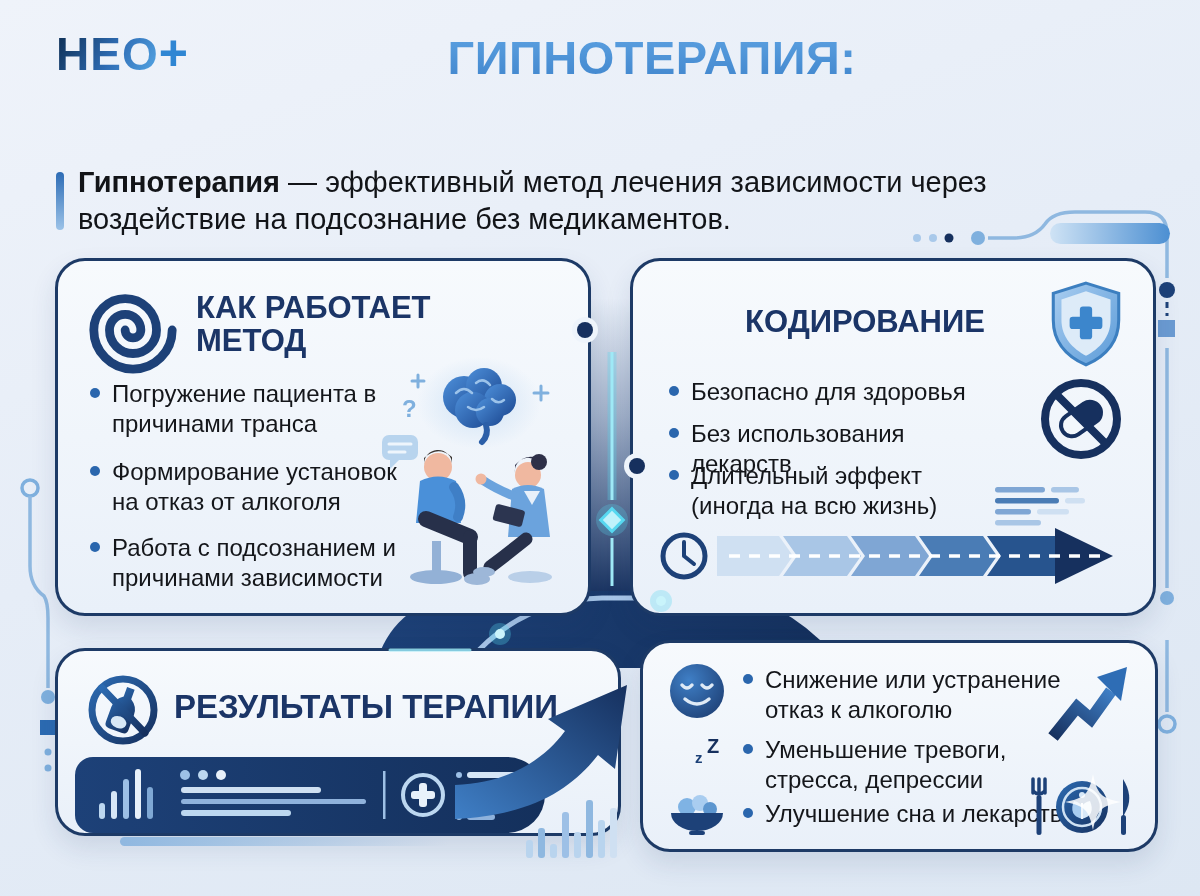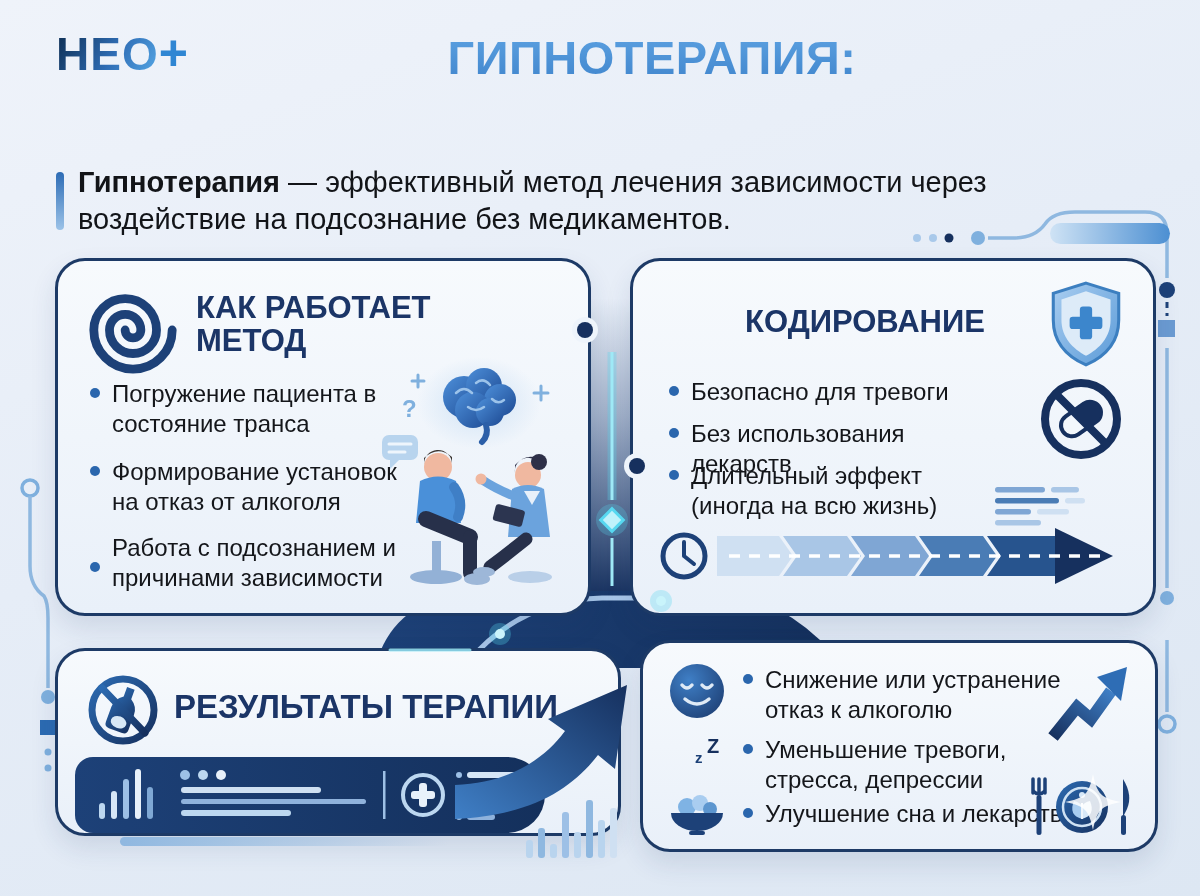--- a/index.html
+++ b/index.html
@@ -105,27 +105,27 @@
   <div class="card z2" style="left:55px;top:258px;width:530px;height:352px;">
     <svg class="glyph" style="left:26px;top:20px" width="98" height="98" viewBox="0 0 100 100">
       <path d="M90,50 A40,40 0 0,1 10,50 A32,32 0 0,1 74,50 A24,24 0 0,1 26,50 A16,16 0 0,1 58,50 A8,8 0 0,1 42,50" fill="none" stroke="#1d4178" stroke-width="9" stroke-linecap="round"></path>
     </svg>
     <div class="card-title" style="left:138px;top:30px;font-size:31px;">
       <div>КАК РАБОТАЕТ</div>
       <div>МЕТОД</div>
     </div>
     <div class="bullet" style="left:32px;top:118px;width:330px;">
       <span class="dot"></span>
-      <span>Погружение пациента в состояние транса</span>
+      <span>Погружение пациента в причинами транса</span>
     </div>
     <div class="bullet" style="left:32px;top:196px;width:330px;">
       <span class="dot"></span>
       <span>Формирование установок на отказ от алкоголя</span>
     </div>
-    <div class="bullet" style="left:32px;top:272px;width:340px;align-items:center;">
+    <div class="bullet" style="left:32px;top:272px;width:340px;">
       <span class="dot"></span>
       <span>Работа с подсознанием и причинами зависимости</span>
     </div>
 
     <svg class="glyph" style="left:318px;top:94px" width="205" height="252" viewBox="0 0 205 252">
       <defs>
         <radialGradient id="brainGlow" cx="0.5" cy="0.5" r="0.5">
           <stop offset="0" stop-color="#cfe2f5"></stop>
             <stop offset="1" stop-color="#cfe2f5" stop-opacity="0"></stop>
         </radialGradient>
@@ -191,21 +191,21 @@
             <stop offset="1" stop-color="#5b9bd8"></stop>
           </linearGradient>
         </defs>
       <path d="M40,4 L72,14 V40 C72,62 58,76 40,84 C22,76 8,62 8,40 V14 Z" fill="url(#shG)" stroke="#3c7fc0" stroke-width="3"></path>
       <path d="M40,12 L64,20 V40 C64,57 53,68 40,75 C27,68 16,57 16,40 V20 Z" fill="#ddebf8"></path>
       <rect x="34" y="27" width="12" height="32" rx="3" fill="#3c86cc"></rect>
       <rect x="24" y="37" width="32" height="12" rx="3" fill="#3c86cc"></rect>
     </svg>
     <div class="bullet" style="left:36px;top:116px;width:330px;">
       <span class="dot"></span>
-      <span>Безопасно для тревоги</span>
+      <span>Безопасно для здоровья</span>
     </div>
     <div class="bullet" style="left:36px;top:158px;width:340px;">
       <span class="dot"></span>
       <span>Без использования лекарств</span>
     </div>
     <div class="bullet" style="left:36px;top:200px;width:300px;">
       <span class="dot"></span>
       <span>Длительный эффект (иногда на всю жизнь)</span>
     </div>
     <svg class="glyph" style="right:26px;top:112px" width="92" height="92" viewBox="0 0 92 92">

